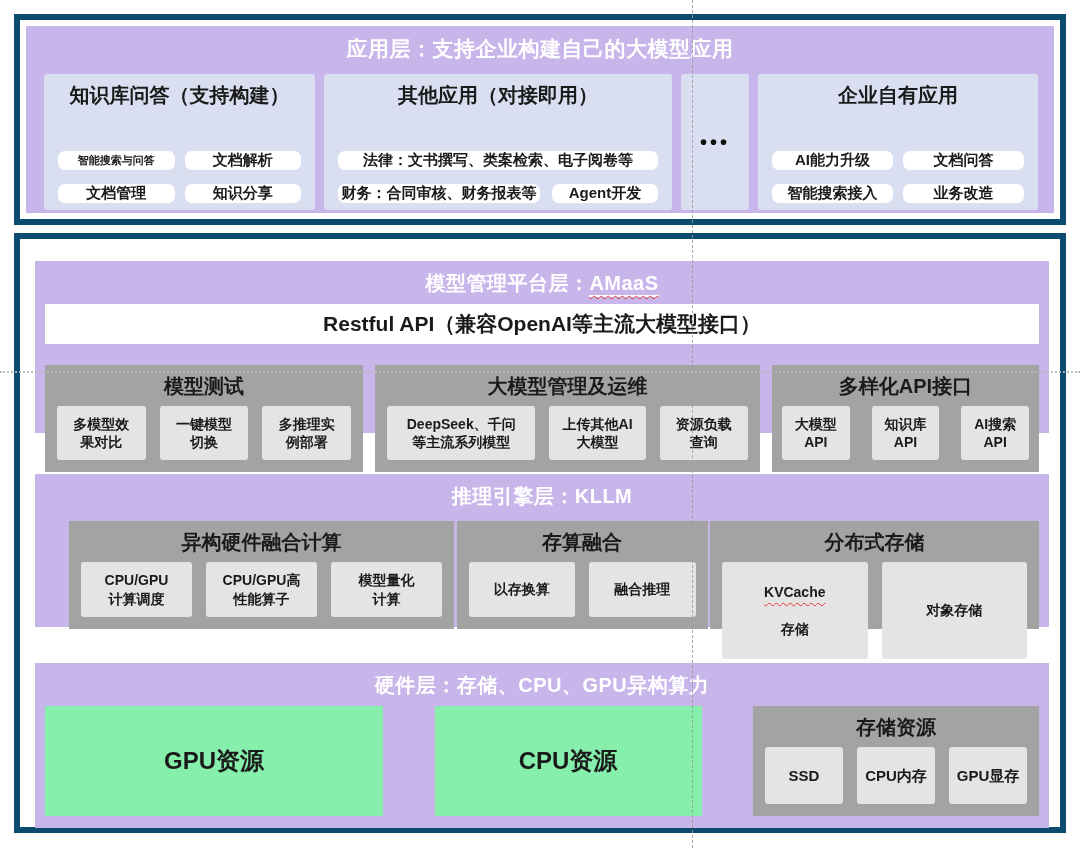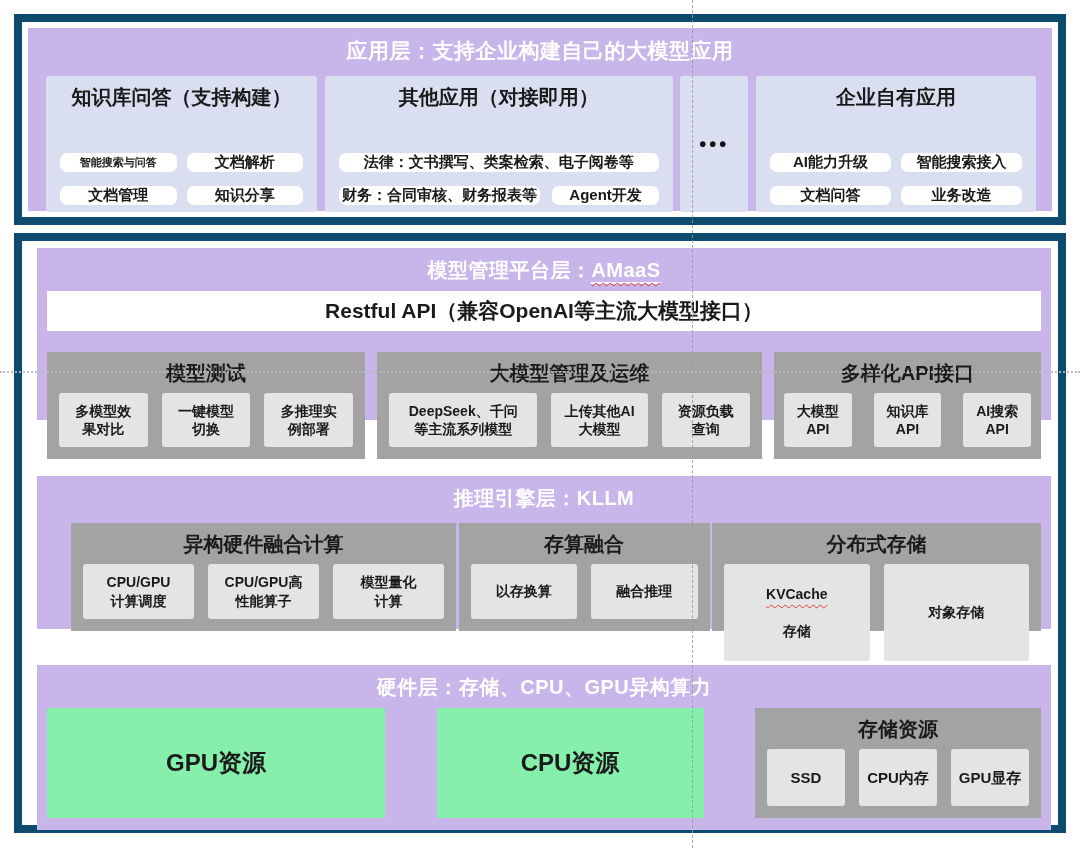--- a/index.html
+++ b/index.html
@@ -7,21 +7,21 @@
   .canvas {
     position: relative;
     width: 1080px; height: 848px;
     background: #ffffff;
     font-family: "Liberation Sans", "DejaVu Sans", sans-serif;
     color: #1a1a1a;
     overflow: hidden;
   }
   .frame {
     position: absolute;
-    border: 8px solid #0c4a6e;
+    border: 6px solid #0c4a6e;
     background: #ffffff;
   }
   .frame-top { left:14px; top:14px; width:1052px; height:211px; }
   .frame-bottom { left:14px; top:233px; width:1052px; height:600px; }
 
   .purple-panel { background:#c8b6ea; position:absolute; }
   .top-purple { left:6px; right:6px; top:6px; bottom:6px; }
 
   .layer-title {
     text-align:center; color:#ffffff; font-weight:700;
@@ -55,21 +55,21 @@
     font-weight:700; font-size:15px; text-align:center;
     white-space:nowrap;
   }
   .chip-xs { font-size:11px; }
   .vstack { flex:1; display:flex; flex-direction:column; gap:14px; }
   .hrow { flex:1; display:flex; gap:12px; }
   .dots-box { align-items:center; justify-content:center; padding:0; }
   .dots { font-size:20px; font-weight:700; letter-spacing:3px; color:#111; }
 
   
-  .section-a { left:15px; top:7px;   width:1014px; height:172px; }
+  .section-a { left:15px; top:22px;   width:1014px; height:172px; }
   .section-b { left:15px; top:235px; width:1014px; height:153px; }
   .section-c { left:15px; top:424px; width:1014px; height:165px; }
 
   .api-bar {
     margin:7px 10px 0; height:40px; background:#ffffff;
     display:flex; align-items:center; justify-content:center;
     font-weight:700; font-size:21px; white-space:nowrap;
   }
   .group-row {
     position:absolute; left:10px; right:10px;
@@ -155,22 +155,22 @@
         </div>
 
         <div class="subbox dots-box" style="width:68px">
           <div class="dots">•••</div>
         </div>
 
         <div class="subbox" style="width:280px">
           <div class="subbox-title">企业自有应用</div>
           <div class="grid2">
             <div class="chip">AI能力升级</div>
+            <div class="chip">文档问答</div>
             <div class="chip">智能搜索接入</div>
-            <div class="chip">文档问答</div>
             <div class="chip">业务改造</div>
           </div>
         </div>
 
       </div>
     </div>
   </div>
 
   <div class="frame frame-bottom">
 

